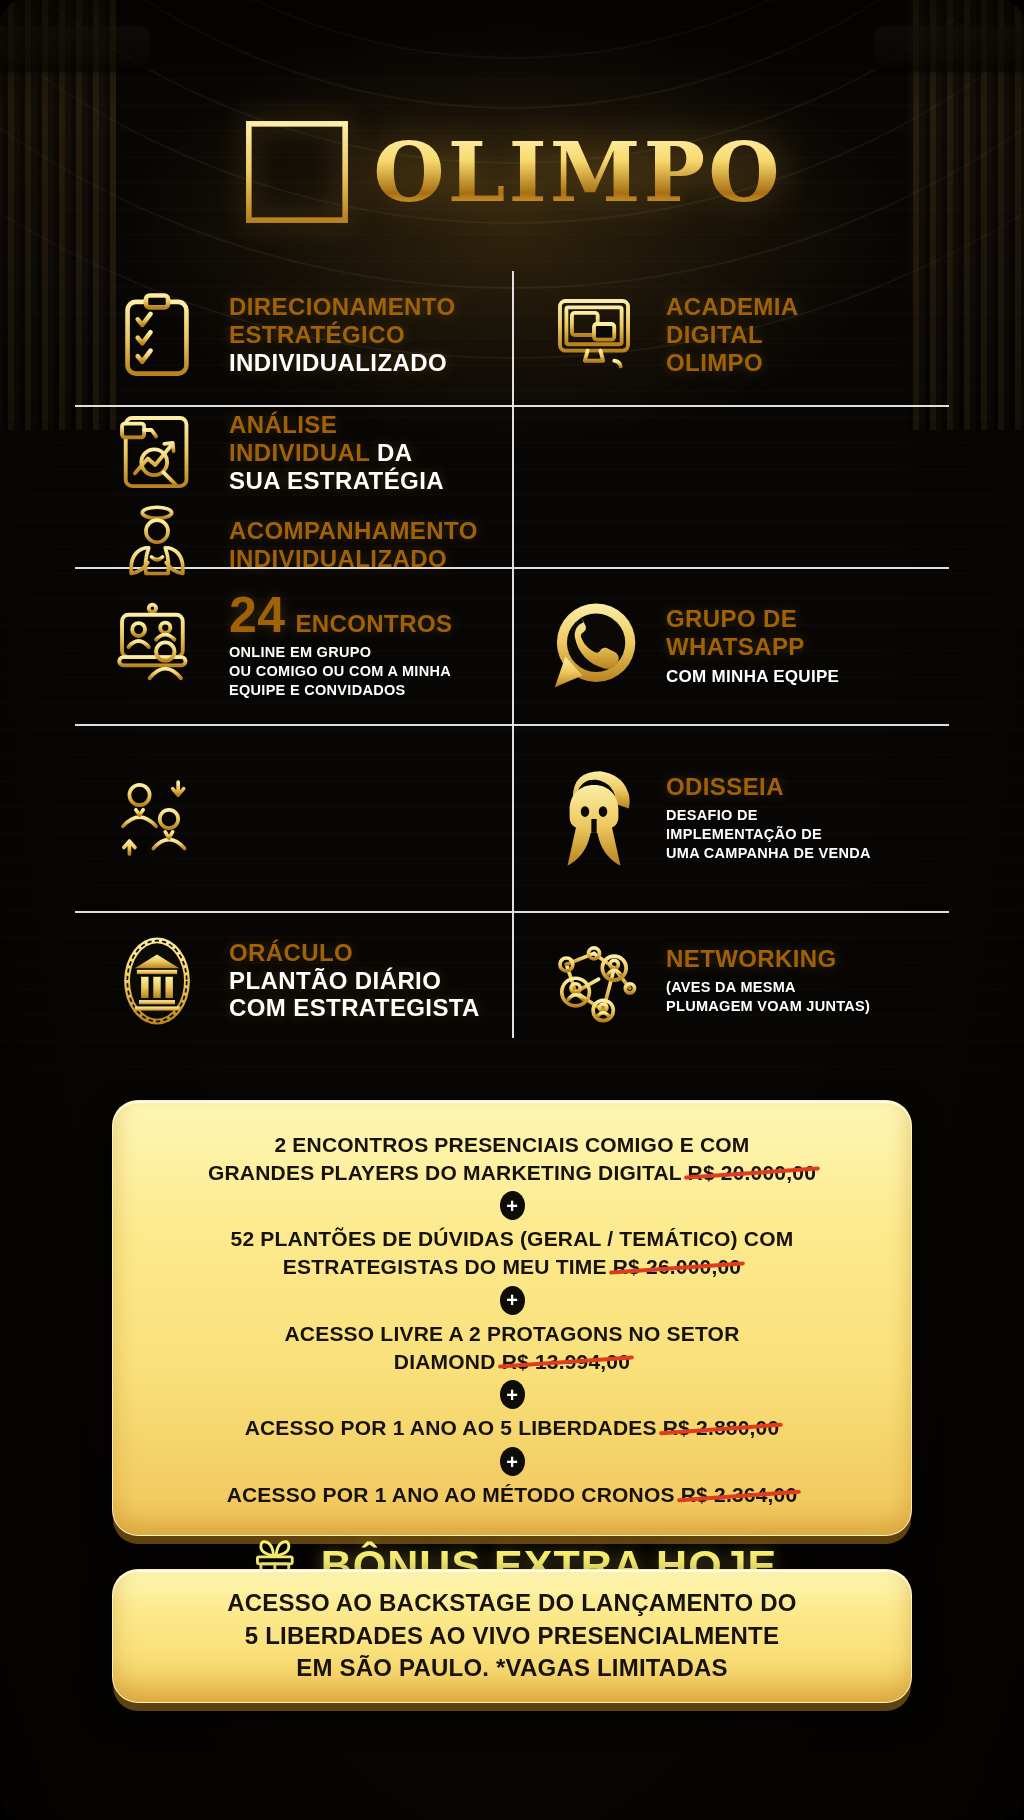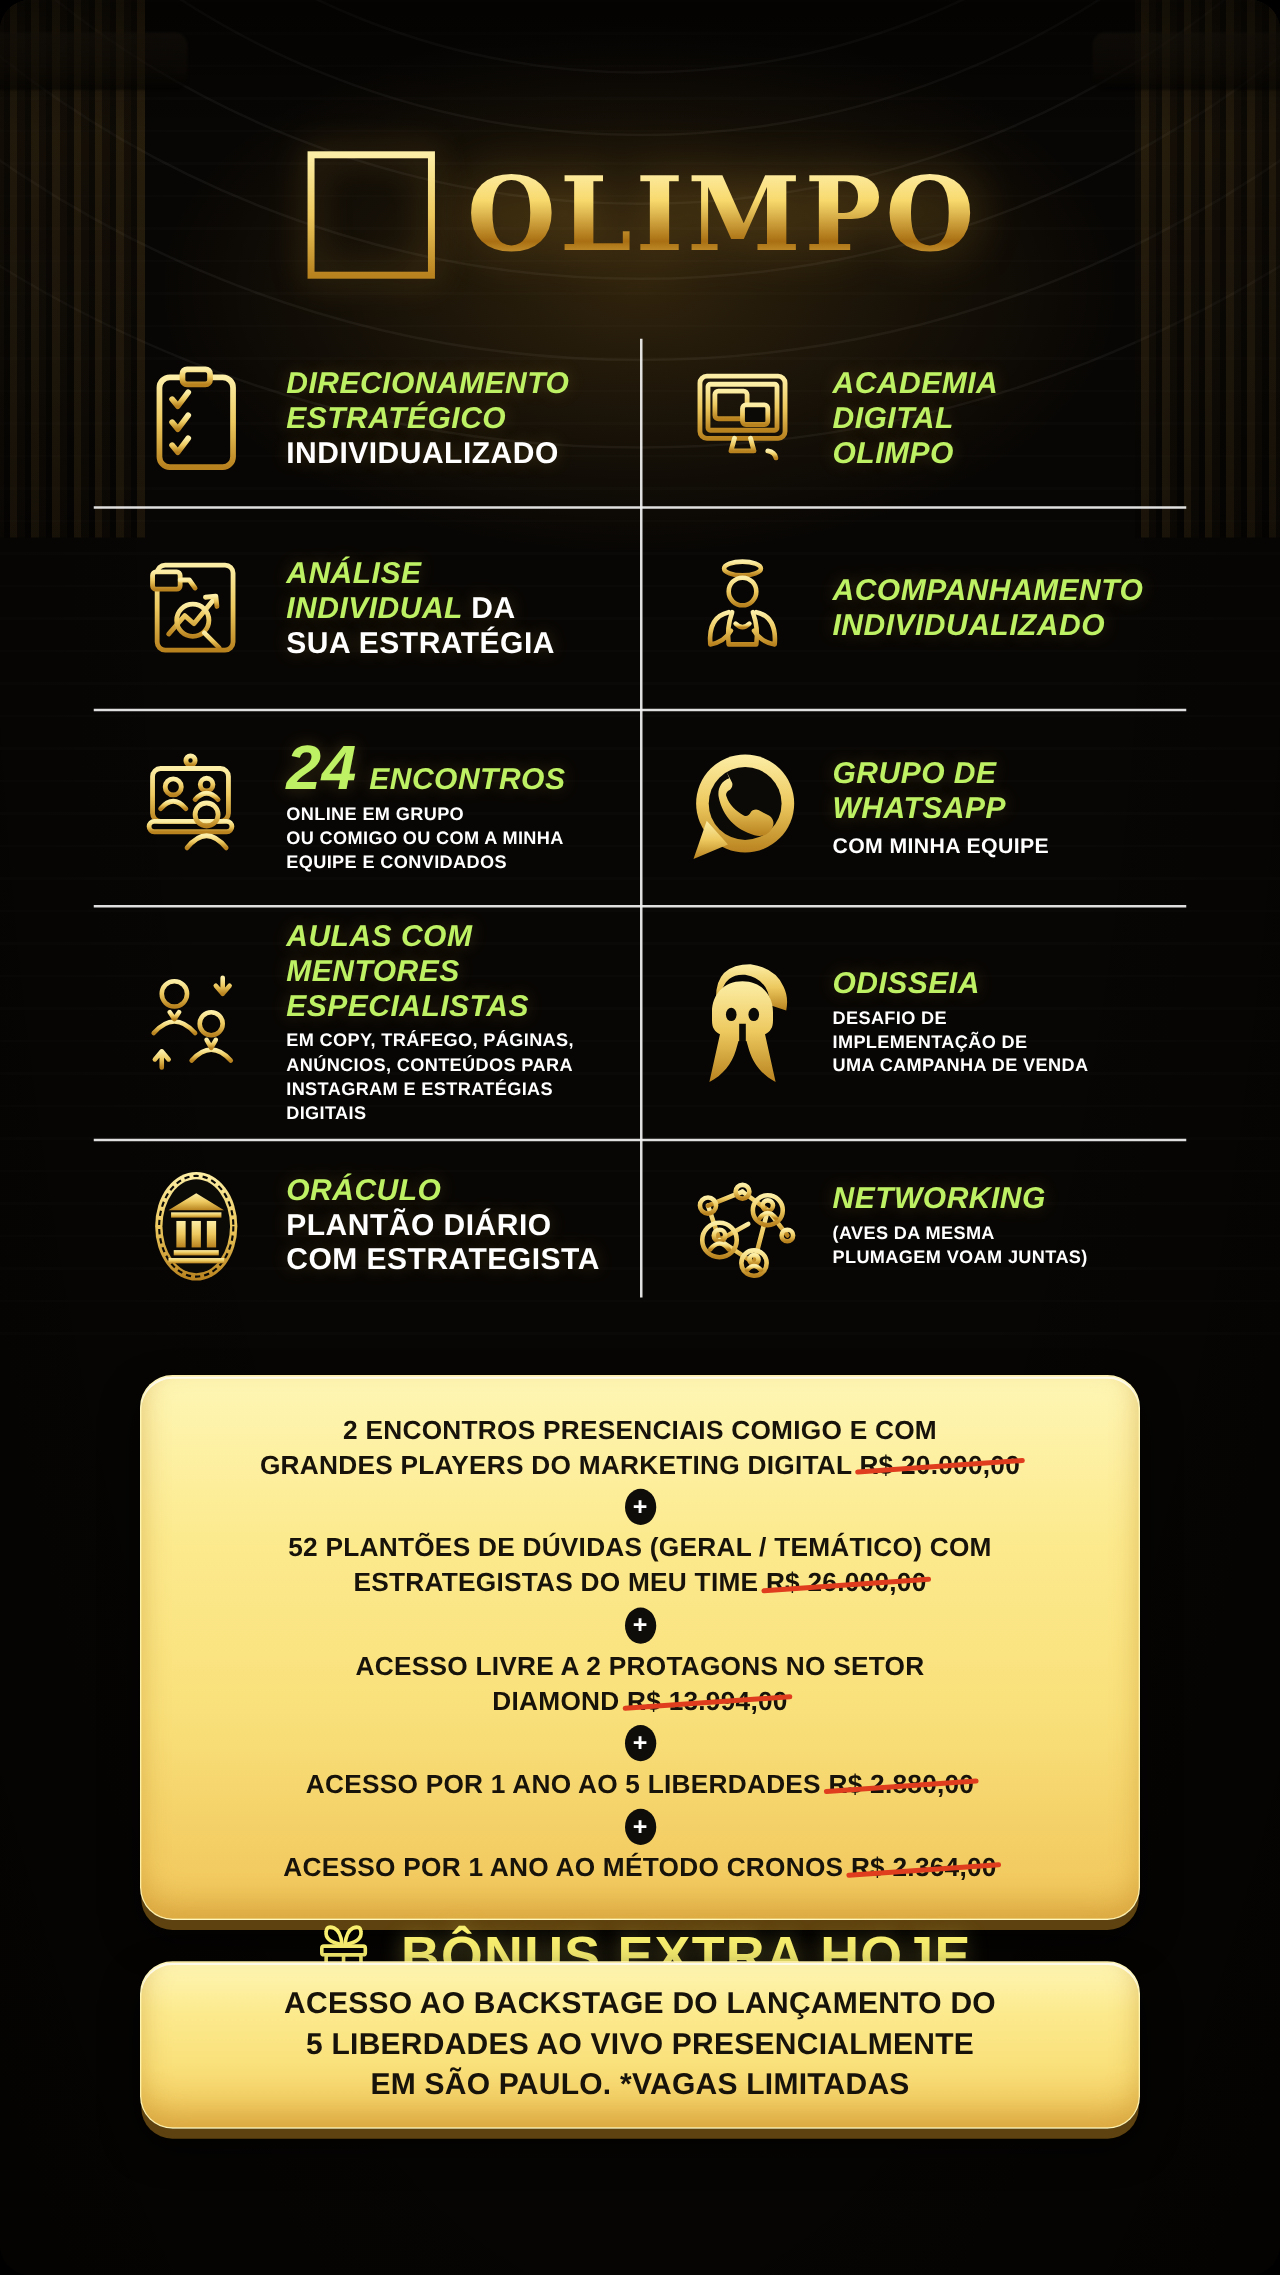--- a/index.html
+++ b/index.html
@@ -25,38 +25,38 @@
   .cap-right{right:-40px;top:26px;}
   .logo-glow{top:20px;left:50%;width:760px;height:420px;transform:translateX(-50%);
     background:radial-gradient(ellipse at center,rgba(255,185,60,.16),rgba(255,185,60,.05) 45%,transparent 72%);}
   .vignette{inset:0;z-index:3;
     background:radial-gradient(ellipse at 50% 18%,transparent 48%,rgba(0,0,0,.55) 100%),
                linear-gradient(180deg,rgba(0,0,0,.55),transparent 110px);}
 
   
   .content{position:absolute;inset:0;z-index:5;}
   .pre{white-space:pre-line;}
-  .gold{color:#bef264;font-style:italic;}
+  .gold{color:#a16207;}
   .white{color:#ffffff;}
 
   
   .logo-row{position:absolute;top:102px;left:0;width:100%;height:140px;display:flex;
             align-items:center;justify-content:center;gap:20px;}
   .logo-mark{width:112px;height:112px;filter:drop-shadow(0 0 14px rgba(255,190,70,.35));}
   .logo-text{font-family:"DejaVu Serif",serif;font-weight:700;font-size:82px;letter-spacing:3px;
     background:linear-gradient(180deg,#fff2b4 5%,#f7d96d 38%,#a96f12 72%,#f1cd62 100%);
     -webkit-background-clip:text;background-clip:text;color:transparent;-webkit-text-fill-color:transparent;
     filter:drop-shadow(0 0 20px rgba(255,190,60,.35));}
 
   
   .grid{position:absolute;left:75px;top:265px;width:874px;}
   .vdiv{position:absolute;left:50%;top:6px;bottom:10px;width:2px;background:rgba(242,242,242,.92);}
   .frow{display:flex;}
   .frow.b{border-bottom:2px solid rgba(242,242,242,.92);}
-  .r1{height:140px;}.r2{height:160px;}.r3{height:155px;}.r4{height:185px;}.r5{height:135px;}
+  .r1{height:140px;}.r2{height:160px;flex-direction:column;}.r3{height:155px;}.r4{height:185px;}.r5{height:135px;}
   .cell{flex:1;display:flex;align-items:center;padding-left:26px;box-sizing:border-box;}
   .icon-box{width:112px;min-width:112px;display:flex;align-items:center;justify-content:center;}
   .ftext{margin-left:16px;}
   .ftitle{font-size:24px;font-weight:700;letter-spacing:.4px;line-height:1.16;
           text-shadow:0 0 14px rgba(240,200,90,.22);}
   .fsub{font-size:14.5px;font-weight:700;color:#fff;letter-spacing:.3px;line-height:1.32;margin-top:5px;}
   .num{font-size:50px;line-height:.9;}
   .sp{margin-left:10px;}
   .ic{width:92px;height:92px;}
   .ic-lg{width:106px;height:106px;}
@@ -264,29 +264,20 @@
               <circle cx="31" cy="24" r="11"></circle>
               <path d="M13,58 q18,-20 36,0"></path>
               <path d="M27,40 l4,6 4,-6"></path>
                 <line x1="31" y1="47" x2="31" y2="56"></line>
               <path d="M73,10 v14 m0,0 l-6,-7 m6,7 l6,-7"></path>
               <circle cx="63" cy="50" r="10"></circle>
               <path d="M46,82 q17,-19 34,0"></path>
               <path d="M59,64 l4,7 4,-7"></path>
               <path d="M20,88 v-14 m0,0 l-6,7 m6,-7 l6,7"></path>
             </svg>
-          </div>
-          <div class="ftext">
-            <div class="ftitle pre"><span class="gold">AULAS COM
-MENTORES
-ESPECIALISTAS</span><span class="white"></span></div>
-            <div class="fsub pre">EM COPY, TRÁFEGO, PÁGINAS,
-ANÚNCIOS, CONTEÚDOS PARA
-INSTAGRAM E ESTRATÉGIAS
-DIGITAIS</div>
           </div>
         </div>
         <div class="cell">
           <div class="icon-box">
             <svg class="ic-lg" viewBox="0 0 100 100">
               <g fill="url(#gg)">
                 <path d="M30,30 Q30,5 56,5 Q75,8 81,22 Q85,30 83,40 L71,36 Q70,16 52,13 Q38,12 34,26 Z"></path>
                 <path d="M50,18 C36,18 27,28 27,41 v7 c0,5 2,8 6,10 l-8,36 c10,-5 17,-14 20,-24 l2,-7 h6 l2,7 c3,10 10,19 20,24 l-8,-36 c4,-2 6,-5 6,-10 v-7 C73,28 64,18 50,18 z"></path>
               </g>
               <ellipse cx="41.5" cy="43" rx="4" ry="5" fill="#0b0a07"></ellipse>

